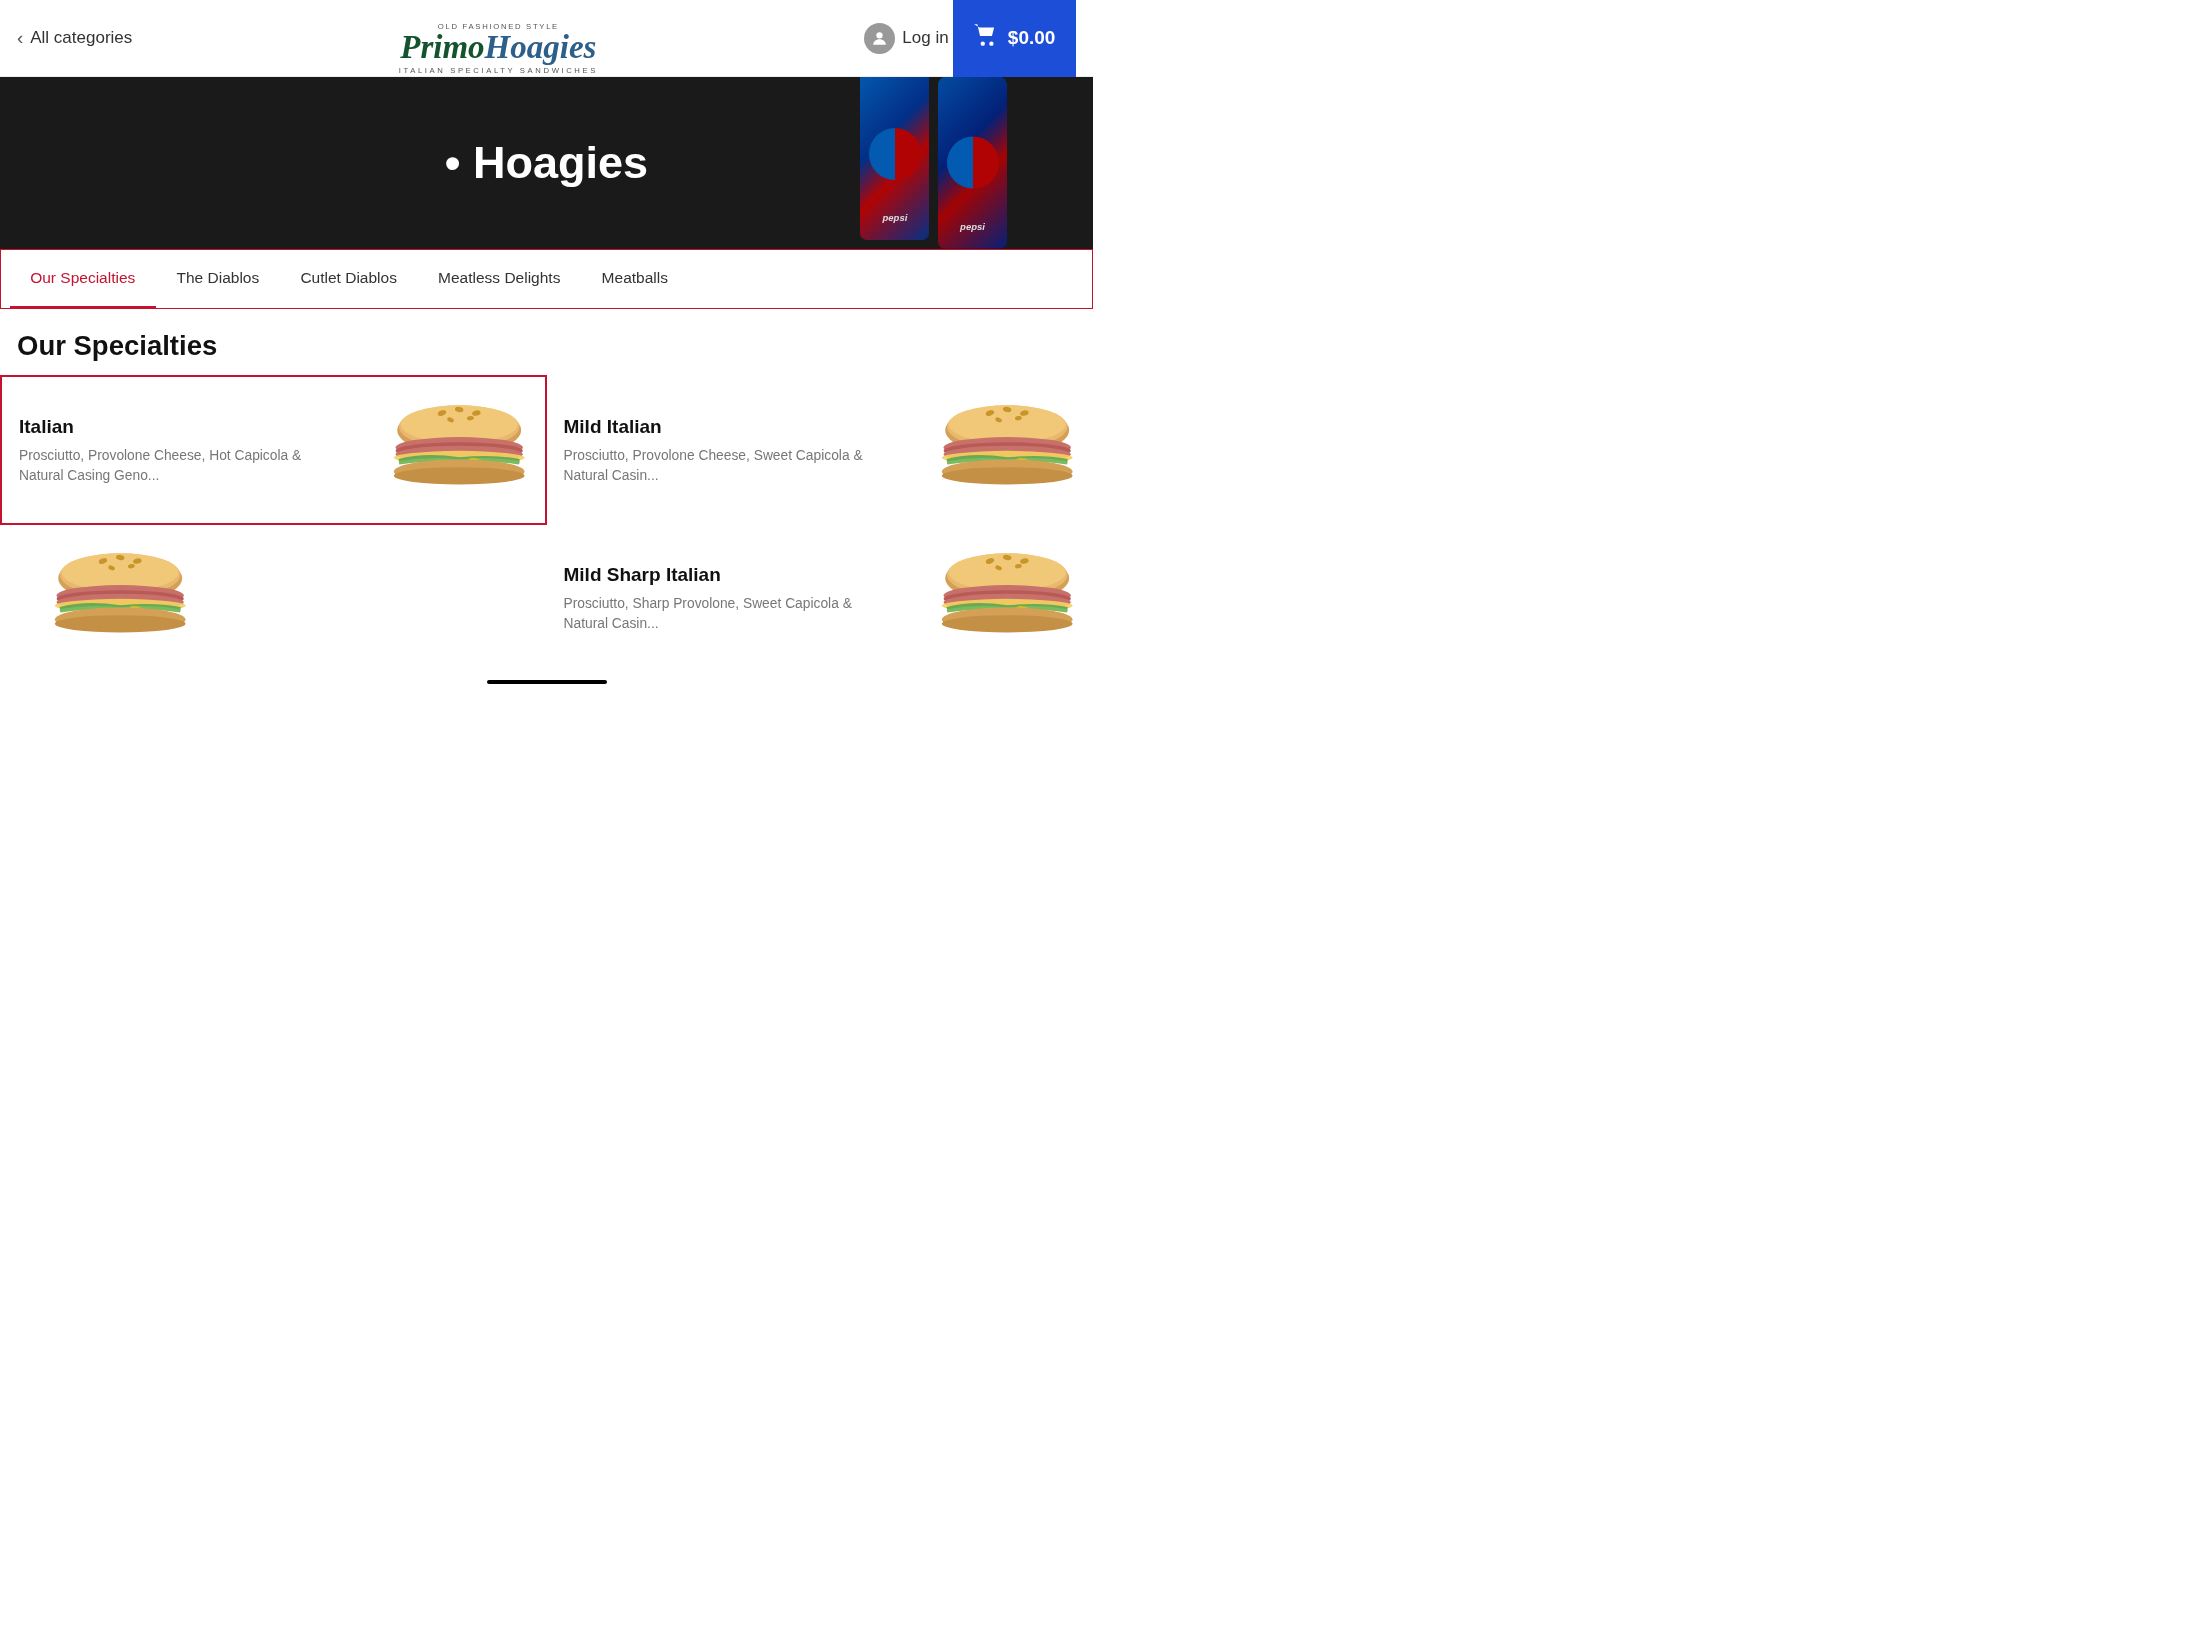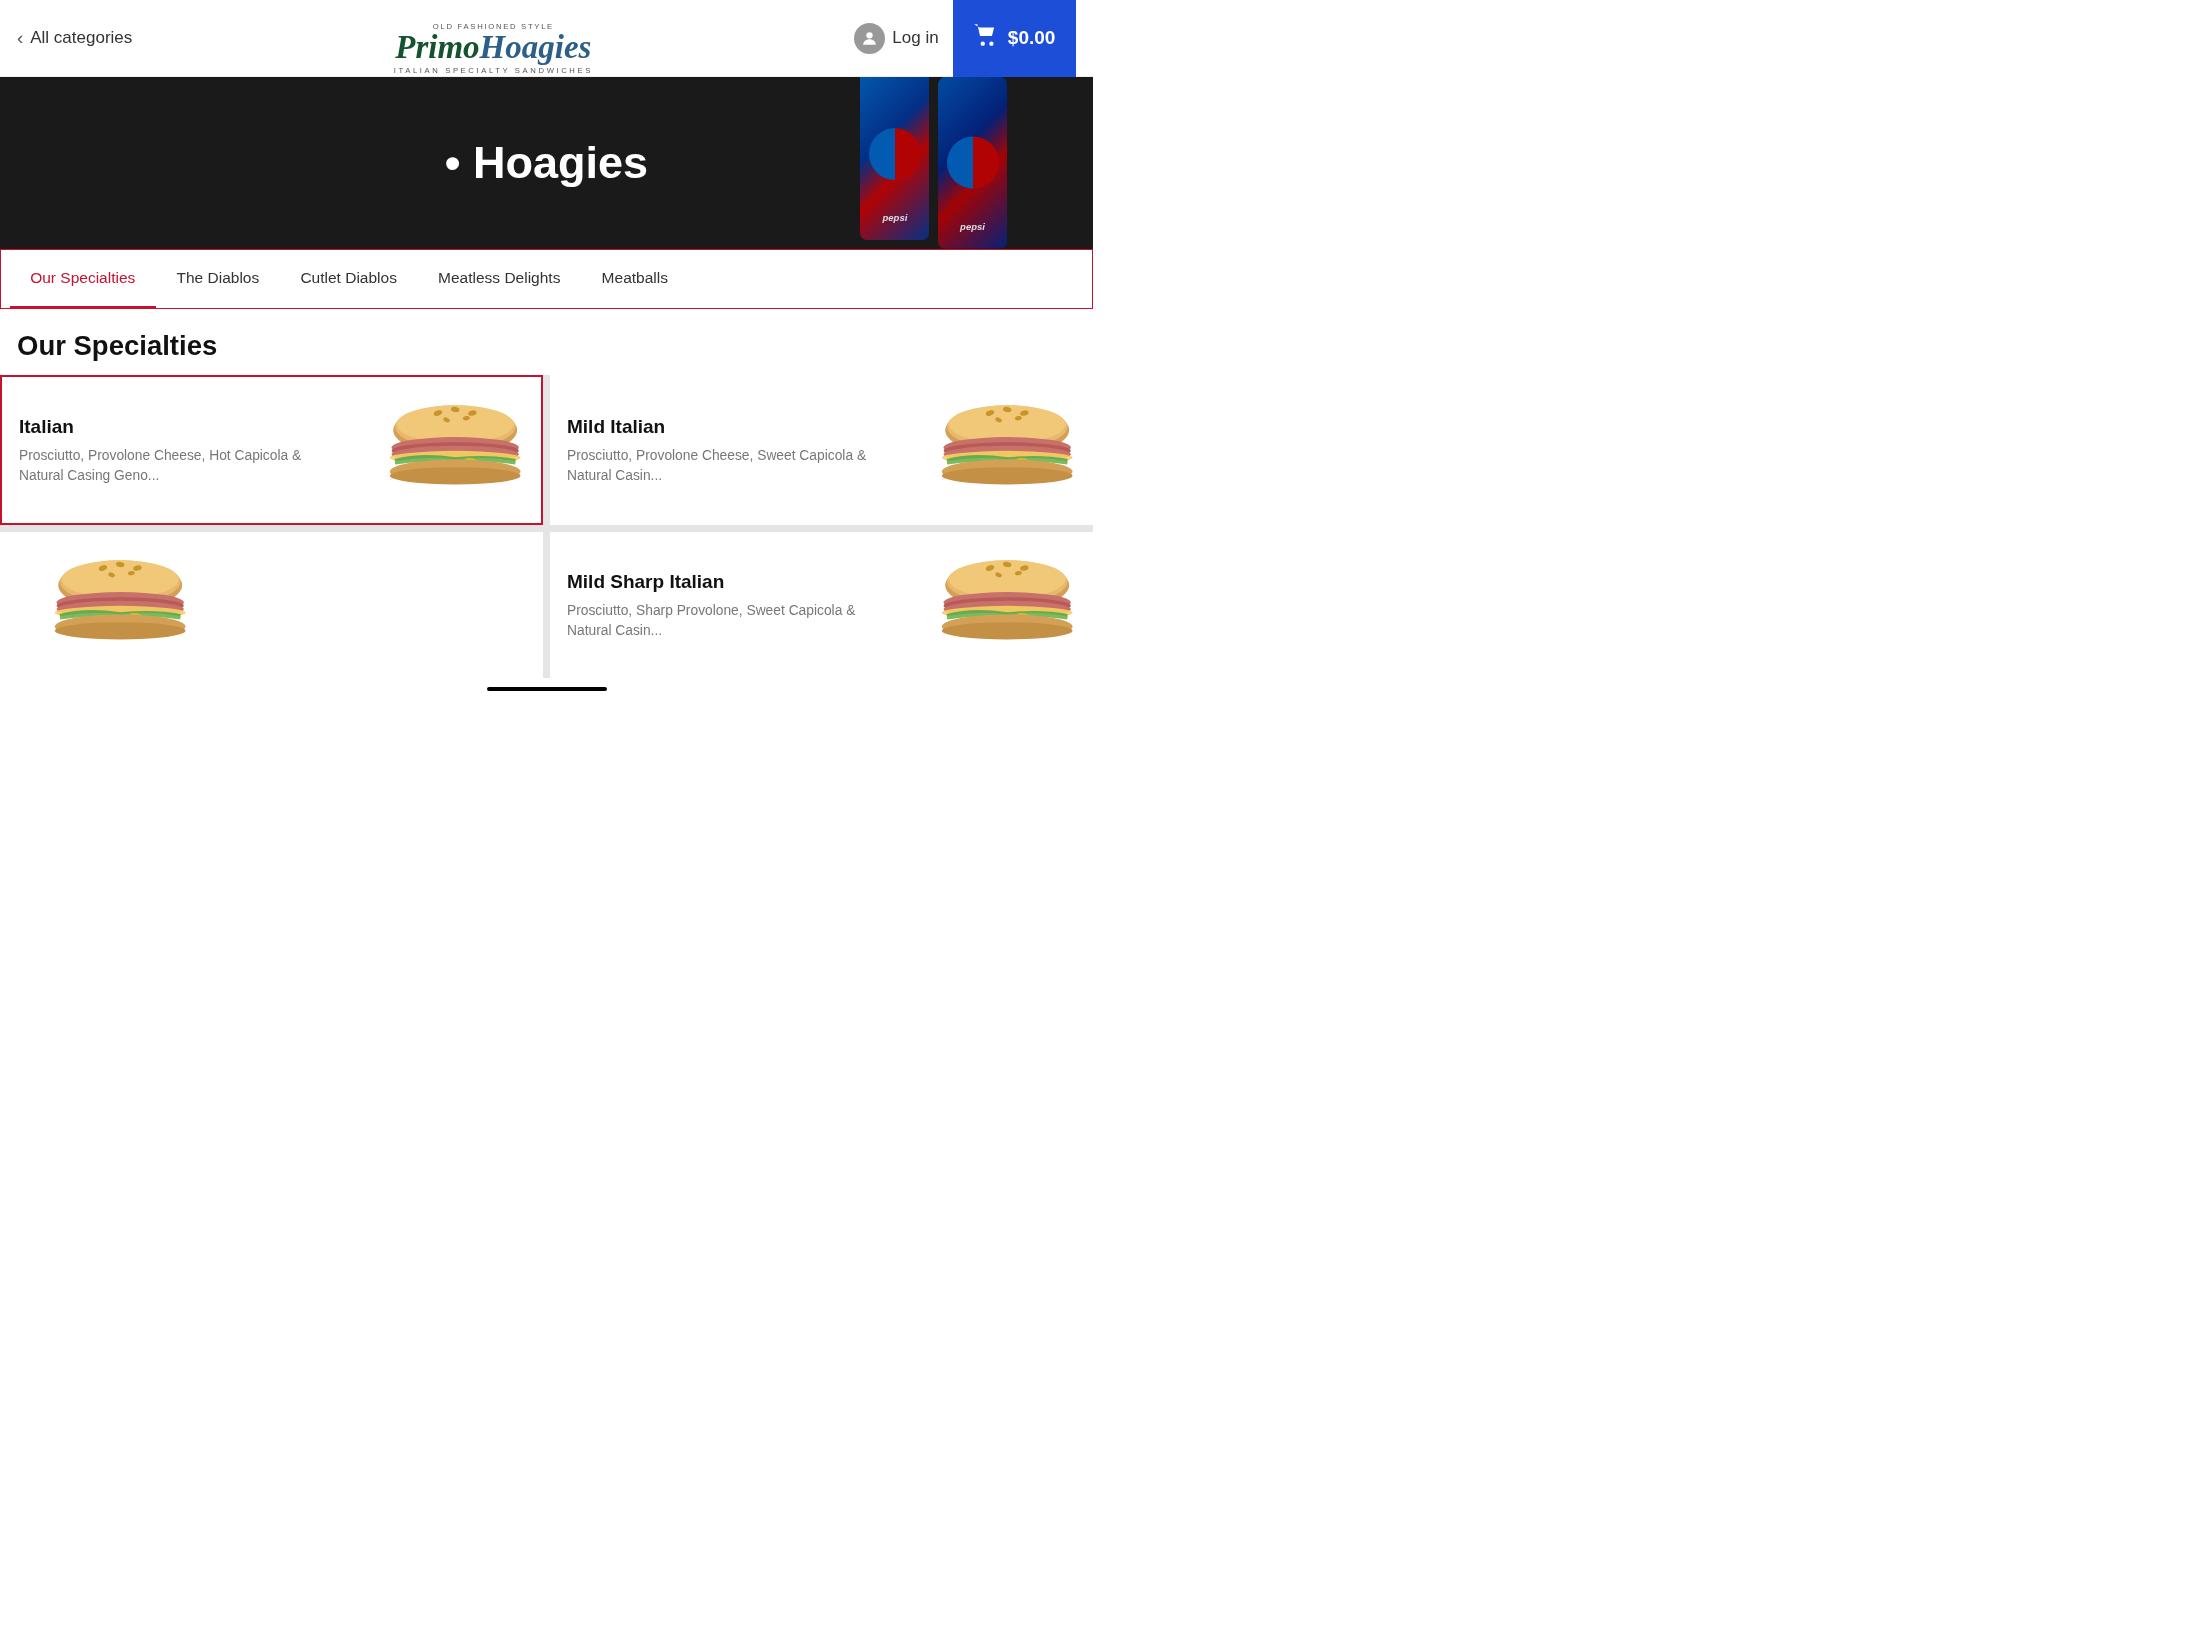--- a/index.html
+++ b/index.html
@@ -74,21 +74,21 @@
     }
     .header-right {
       display: flex;
       align-items: center;
       gap: 0;
     }
     .login-area {
       display: flex;
       align-items: center;
       gap: 6.9px;
-      padding-right: 14px;
+      padding-right: 4px;
     }
     .user-icon-circle {
       width: 31px;
       height: 31px;
       border-radius: 50%;
       background: #999;
       display: flex;
       align-items: center;
       justify-content: center;
       color: #fff;
@@ -206,21 +206,21 @@
       font-size: 27.5px;
       font-weight: 900;
       padding: 20.6px 17px 13.8px 17px;
       color: #111;
     }
 
     
     .menu-grid {
       display: grid;
       grid-template-columns: 1fr 1fr;
-      gap: 7px;
+      gap: 0;
       background: #e5e5e5;
       padding: 0;
     }
     .menu-item {
       background: #fff;
       display: flex;
       align-items: center;
       justify-content: space-between;
       padding: 17px 17px;
       cursor: pointer;

